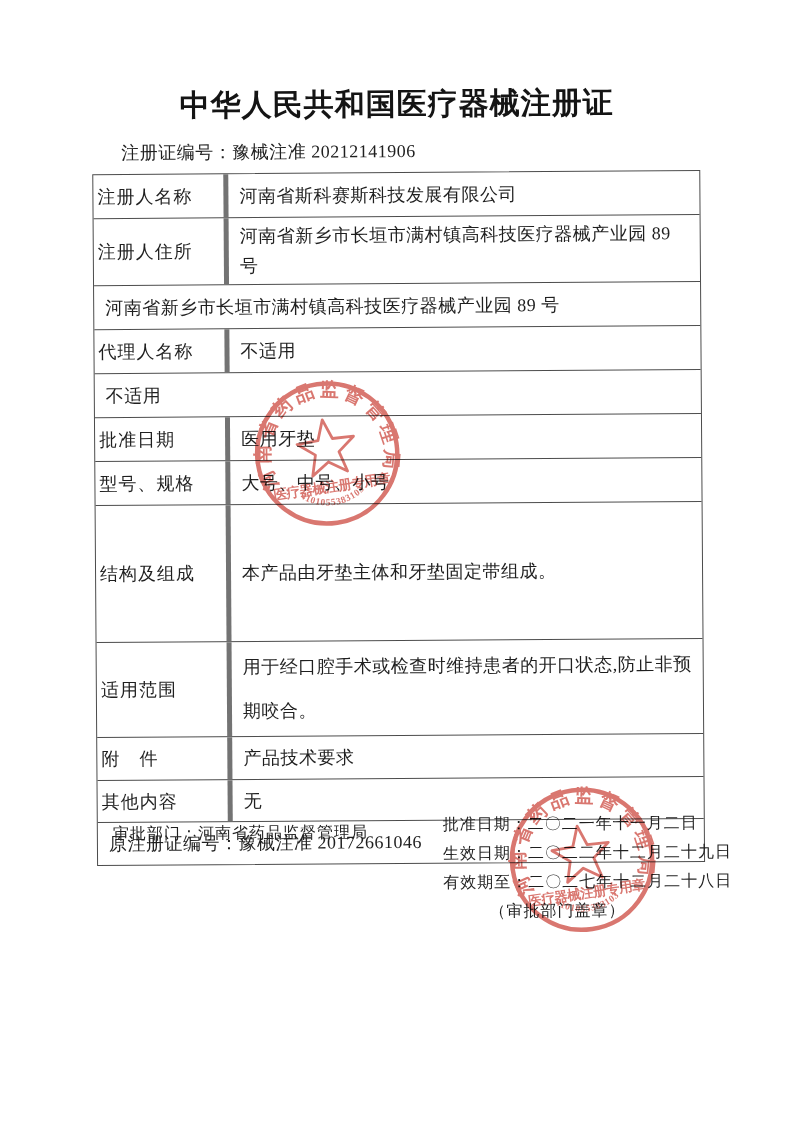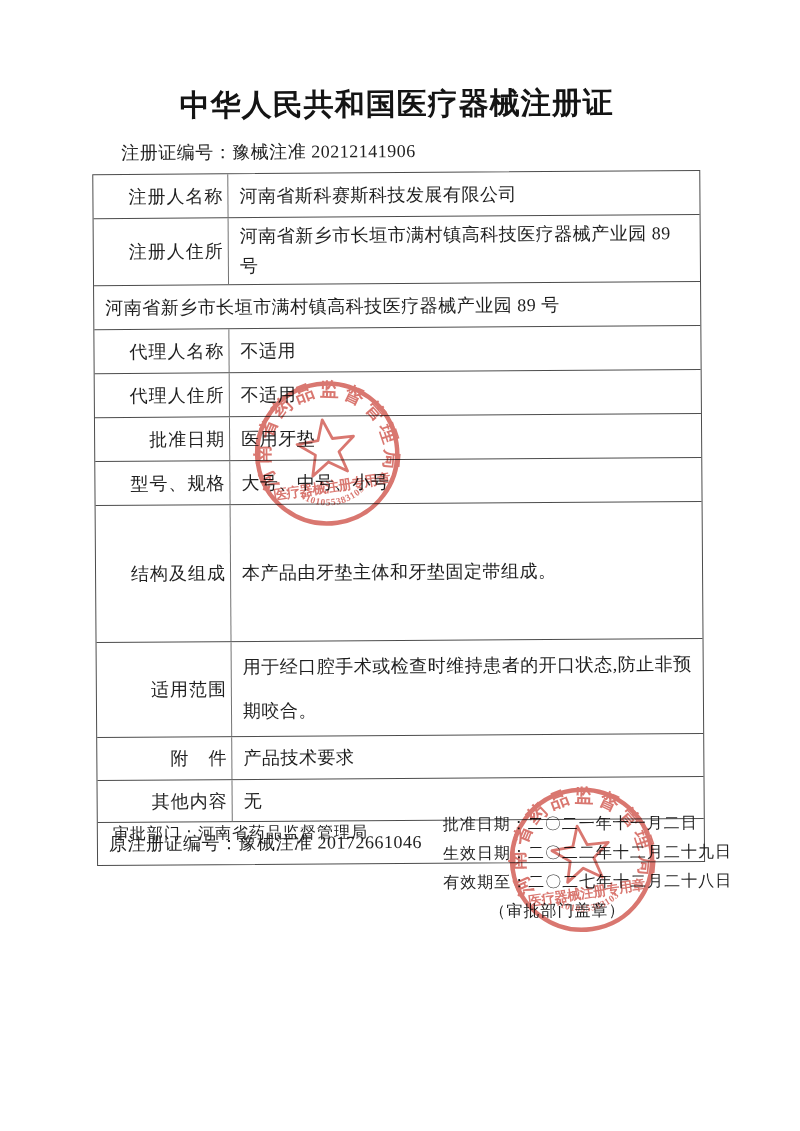--- a/index.html
+++ b/index.html
@@ -29,22 +29,22 @@
     position: absolute; left: 95px; top: 172px; width: 608px;
     border: 1px solid #4c4c4c;
     box-sizing: border-box;
     background: transparent;
   }
   .row { display: flex; border-bottom: 1px solid #4c4c4c; }
   .row:last-child { border-bottom: none; }
   .cell { box-sizing: border-box; }
   .cell.label {
     width: 135px; flex: 0 0 135px;
-    border-right: 1px solid #737373;
-    display: flex; align-items: center; justify-content: flex-end;
+    border-right: 5px solid #737373;
+    display: flex; align-items: center; justify-content: flex-start;
     text-align: center; font-size: 18px; letter-spacing: 1px;
     padding: 2px 4px;
   }
   .cell.value {
     flex: 1;
     display: flex; align-items: center;
     padding: 3px 6px 3px 11px;
     font-size: 18px; line-height: 30px; letter-spacing: 0.5px;
   }
   .row.r0, .row.r1, .row.r2, .row.r3, .row.r4, .row.r5, .row.r6 { min-height: 43px; }
@@ -115,23 +115,20 @@
       <div class="row r3">
         <div class="cell label">
           <span>代理人名称</span>
         </div>
         <div class="cell value">
           <span>不适用</span>
         </div>
       </div>
 
       <div class="row r4">
-        <div class="cell label">
-          <span>代理人住所</span>
-        </div>
         <div class="cell value">
           <span>不适用</span>
         </div>
       </div>
 
       <div class="row r5">
         <div class="cell label">
           <span>批准日期</span>
         </div>
         <div class="cell value">

